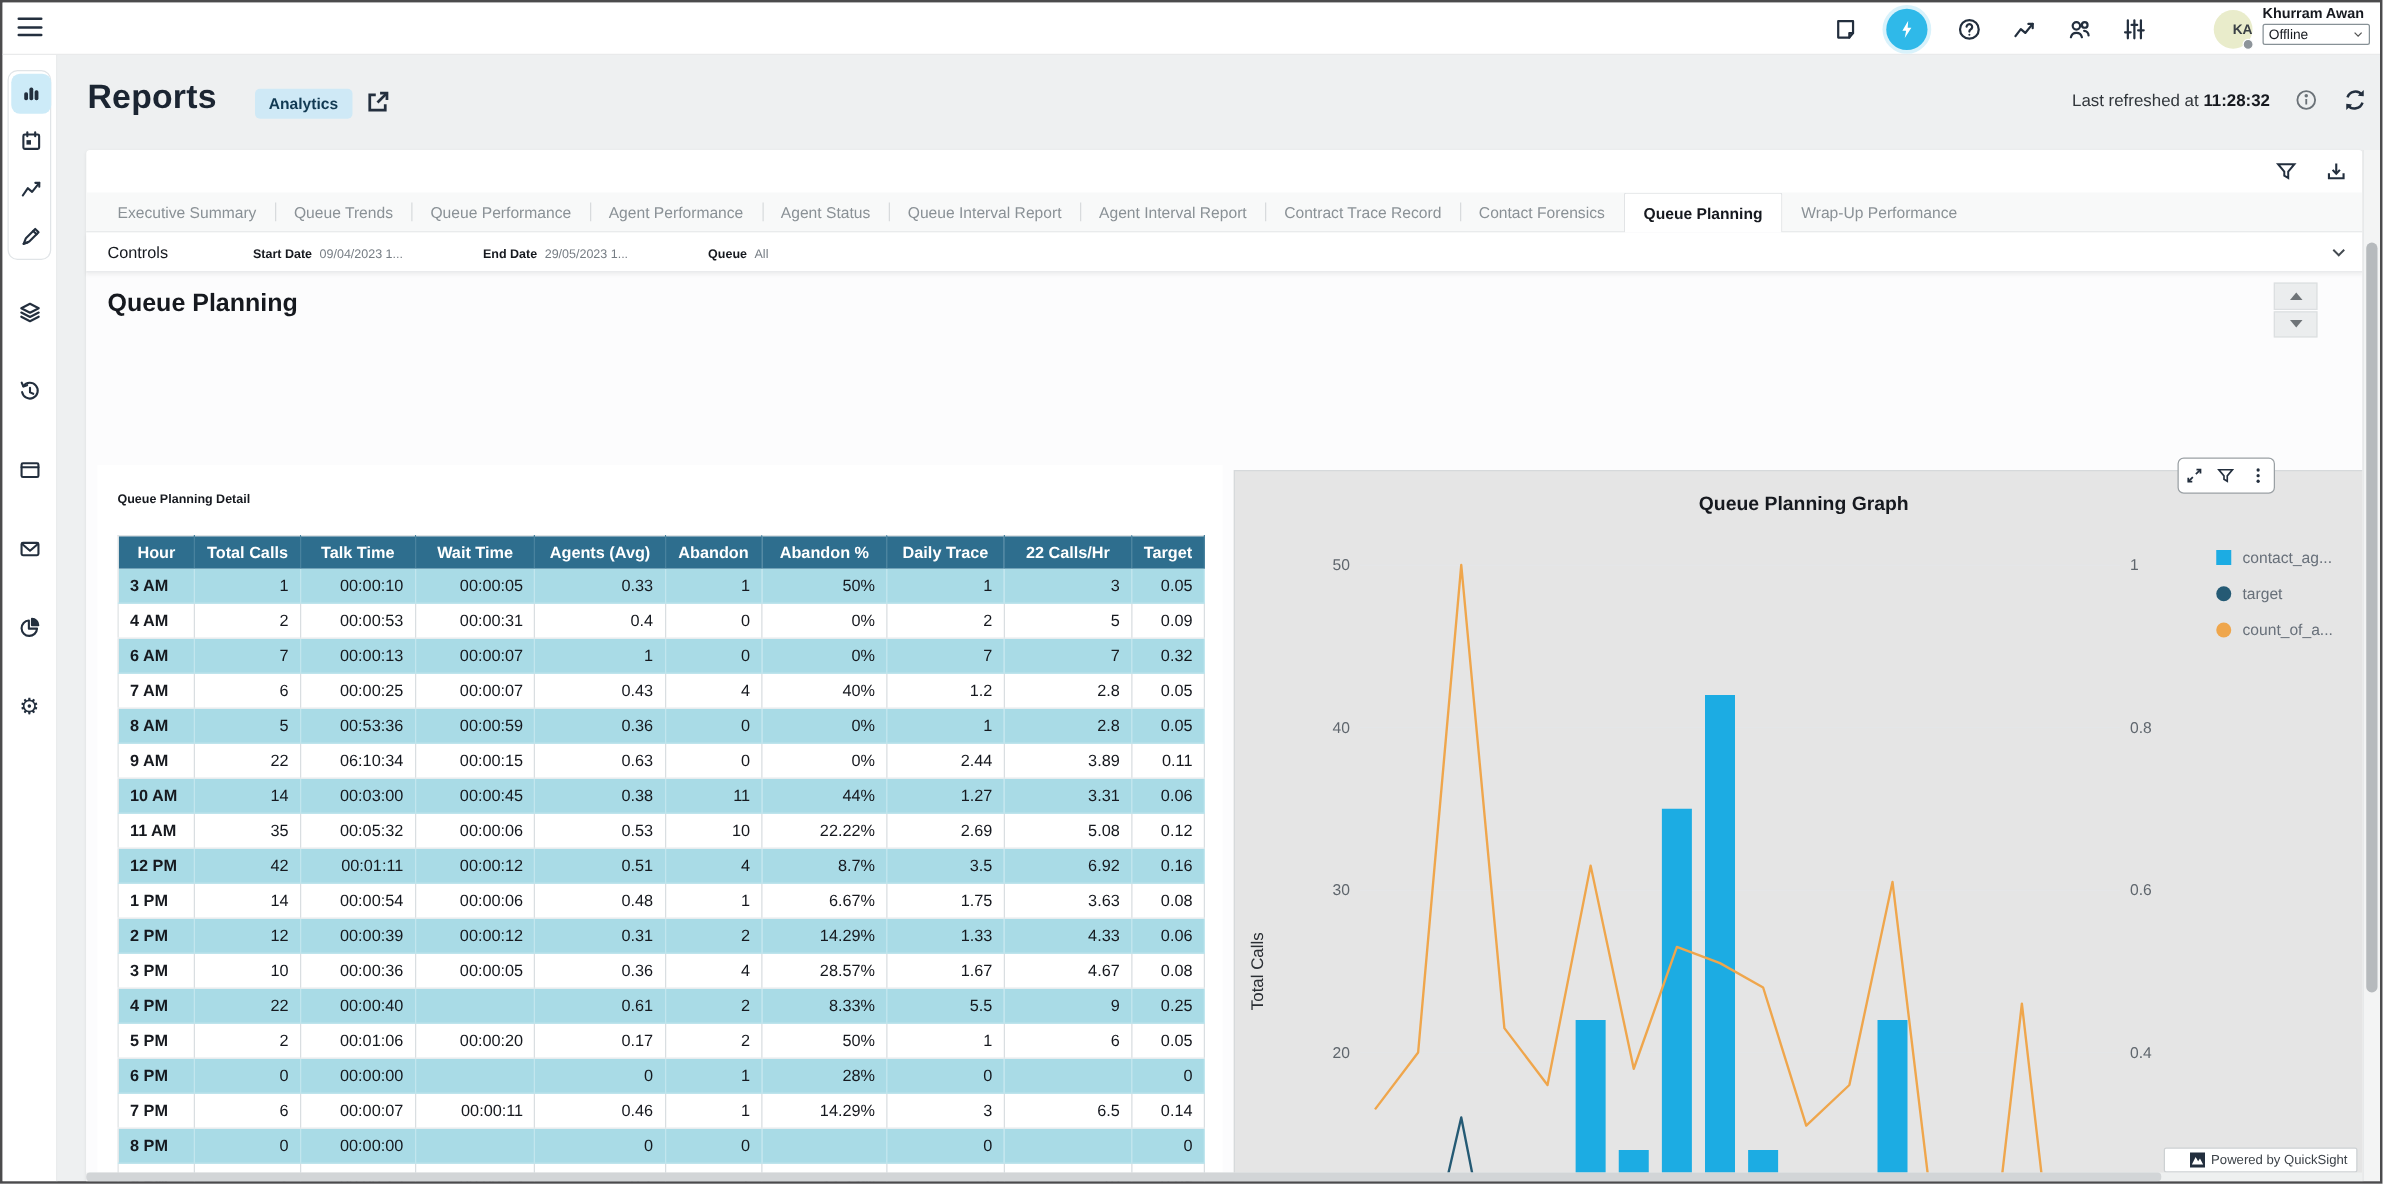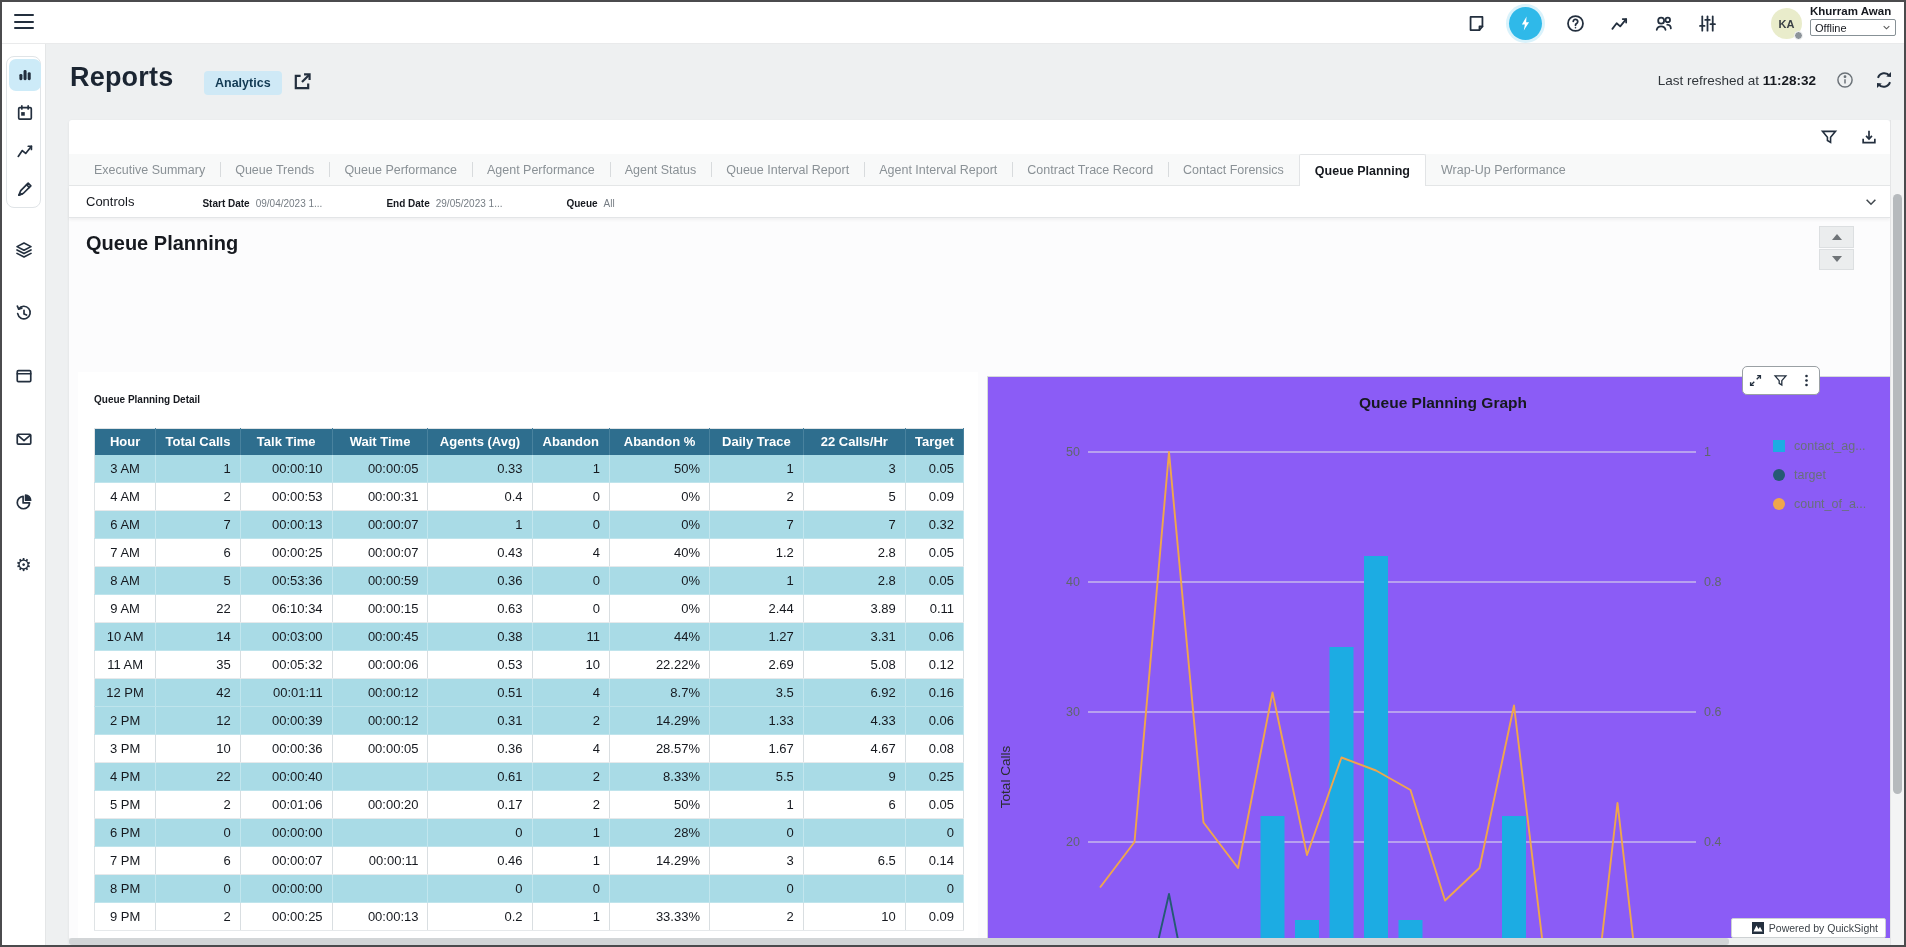--- a/index.html
+++ b/index.html
@@ -10,21 +10,21 @@
   
   #topbar { position:absolute; left:0; top:0; right:0; height:42px; background:#fff; border-bottom:1px solid #e9eaeb; z-index:30; }
   #hamburger { position:absolute; left:12px; top:12px; width:20px; height:16px; cursor:pointer; }
   #hamburger span{ display:block; height:2px; background:#232f3e; margin:0 0 4.5px 0; border-radius:1px;}
   #topbar-icons { position:absolute; right:186px; top:0; height:42px; display:flex; align-items:center; gap:22px; }
   .tb-icon { width:22px; height:22px; display:flex; align-items:center; justify-content:center; color:#232f3e; cursor:pointer; }
   .tb-icon svg { width:19px; height:19px; }
   .tb-icon.active { width:33px; height:33px; background:#2fb9e9; border-radius:50%; box-shadow:0 0 0 3px #d9f2fb; }
   .tb-icon.active svg { width:17px; height:17px; }
   #user-block { position:absolute; right:8px; top:3px; display:flex; align-items:flex-start; gap:8px; }
-  #avatar { position:relative; width:31px; height:31px; margin-top:3px; background:#e9eccb; border-radius:50%; display:flex; align-items:center; justify-content:center; font-size:11px; font-weight:bold; color:#3a4045; }
+  #avatar { position:relative; width:31px; height:31px; margin-top:3px; background:#e9eccb; border-radius:50%; display:flex; align-items:center; justify-content:flex-end; font-size:11px; font-weight:bold; color:#3a4045; }
   #avatar-dot { position:absolute; right:-1px; bottom:-1px; width:9px; height:9px; background:#8d949a; border:1.5px solid #fff; border-radius:50%; }
   #user-meta { display:flex; flex-direction:column; align-items:flex-start; gap:2px; }
   #user-name { font-size:11.5px; color:#16191f; font-weight:bold; }
   #status-select { width:86px; height:17px; border:1px solid #879196; border-radius:2px; background:#fff; font-size:11px; color:#16191f; display:flex; align-items:center; justify-content:space-between; padding:0 4px; cursor:pointer; }
   #status-select svg{ width:9px; height:9px; color:#555; }
 
   
   #sidebar { position:absolute; left:0; top:42px; bottom:0; width:44px; background:#fff; border-right:1px solid #e4e6e7; z-index:20; }
   .side-group { margin:12px 4px 0 4px; border:1px solid #e0e4e7; border-radius:8px; padding:2px; display:flex; flex-direction:column; gap:6px; }
   .side-rest { margin-top:26px; display:flex; flex-direction:column; align-items:center; gap:31px; }
@@ -68,26 +68,26 @@
   .spin-btn { flex:1; background:#ebedee; border:1px solid #dcdfe1; display:flex; align-items:center; justify-content:center; cursor:pointer; }
   .spin-up::after { content:""; border-left:5px solid transparent; border-right:5px solid transparent; border-bottom:6px solid #6f7478; }
   .spin-down::after { content:""; border-left:5px solid transparent; border-right:5px solid transparent; border-top:6px solid #6f7478; }
 
   
   #table-card { position:absolute; left:9px; top:154px; width:900px; bottom:0; background:#fff; }
   #table-title { position:absolute; left:16px; top:22px; font-size:10px; font-weight:bold; color:#16191f; }
   #qp-table { position:absolute; left:16px; top:56px; border-collapse:collapse; table-layout:fixed; width:870px; font-size:13px; }
   #qp-table th { background:#2e6e8e; color:#fff; font-weight:bold; text-align:center; height:26px; border-right:1px solid #49829e; padding:0 4px; white-space:nowrap; }
   #qp-table td { height:28px; padding:0 9px; text-align:right; color:#16191f; border-right:1px solid #d9dee1; border-bottom:1px solid #e6e9eb; white-space:nowrap; }
-  #qp-table td:first-child { text-align:center; }
+  #qp-table td:first-child { text-align:left;font-weight:bold; }
   #qp-table tr.alt td { background:#a9dbe6; border-right:1px solid #c2e6ee; border-bottom:1px solid #bfe4ec; }
   #qp-table { border:1px solid #dfe3e5; }
 
   
-  #chart-card { position:absolute; left:918px; top:158px; width:912px; bottom:0; background:#8b5cf6; border:1px solid #d6d9db; overflow:hidden; }
+  #chart-card { position:absolute; left:918px; top:158px; width:912px; bottom:0; background:#e5e5e5; border:1px solid #d6d9db; overflow:hidden; }
   #chart-toolbar { position:absolute; right:70px; top:148px; width:78px; height:29px; background:#fff; border:1.5px solid #9aa0a4; border-radius:5px; display:flex; align-items:center; justify-content:space-around; z-index:6; }
   #chart-toolbar .mini-icon { width:15px; height:15px; color:#232f3e; }
   #powered-badge { position:absolute; right:12px; bottom:6px; height:20px; background:#fff; border:1px solid #cdd1d3; border-radius:2px; display:flex; align-items:center; gap:5px; padding:0 7px 0 20px; }
   #powered-badge span { font-size:10.5px; color:#3d4349; }
   #qs-logo { width:12px; height:12px; background:#232f3e; position:relative; }
   #qs-logo svg{ position:absolute; inset:0; }
 
   
   #v-scroll { position:absolute; right:0; top:118px; bottom:0; width:14px; background:#f3f4f4; border-left:1px solid #e4e5e6; z-index:40; }
   #v-thumb { position:absolute; left:2px; width:9px; top:74px; height:600px; background:#b6babd; border-radius:5px; }
@@ -445,20 +445,32 @@
                 <td>12 PM</td>
                 <td>42</td>
                 <td>00:01:11</td>
                 <td>00:00:12</td>
                 <td>0.51</td>
                 <td>4</td>
                 <td>8.7%</td>
                 <td>3.5</td>
                 <td>6.92</td>
                 <td>0.16</td>
+              </tr>
+              <tr class="">
+                <td>1 PM</td>
+                <td>14</td>
+                <td>00:00:54</td>
+                <td>00:00:06</td>
+                <td>0.48</td>
+                <td>1</td>
+                <td>6.67%</td>
+                <td>1.75</td>
+                <td>3.63</td>
+                <td>0.08</td>
               </tr>
               <tr class="alt">
                 <td>2 PM</td>
                 <td>12</td>
                 <td>00:00:39</td>
                 <td>00:00:12</td>
                 <td>0.31</td>
                 <td>2</td>
                 <td>14.29%</td>
                 <td>1.33</td>

